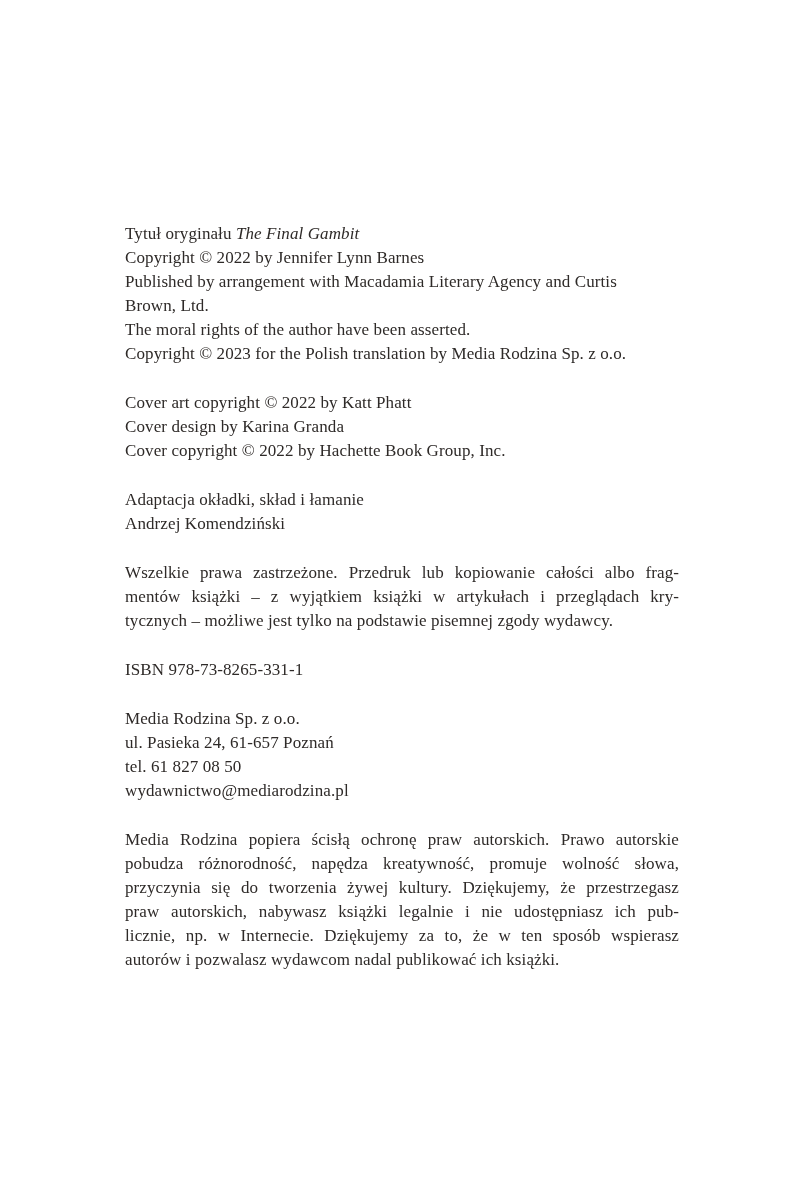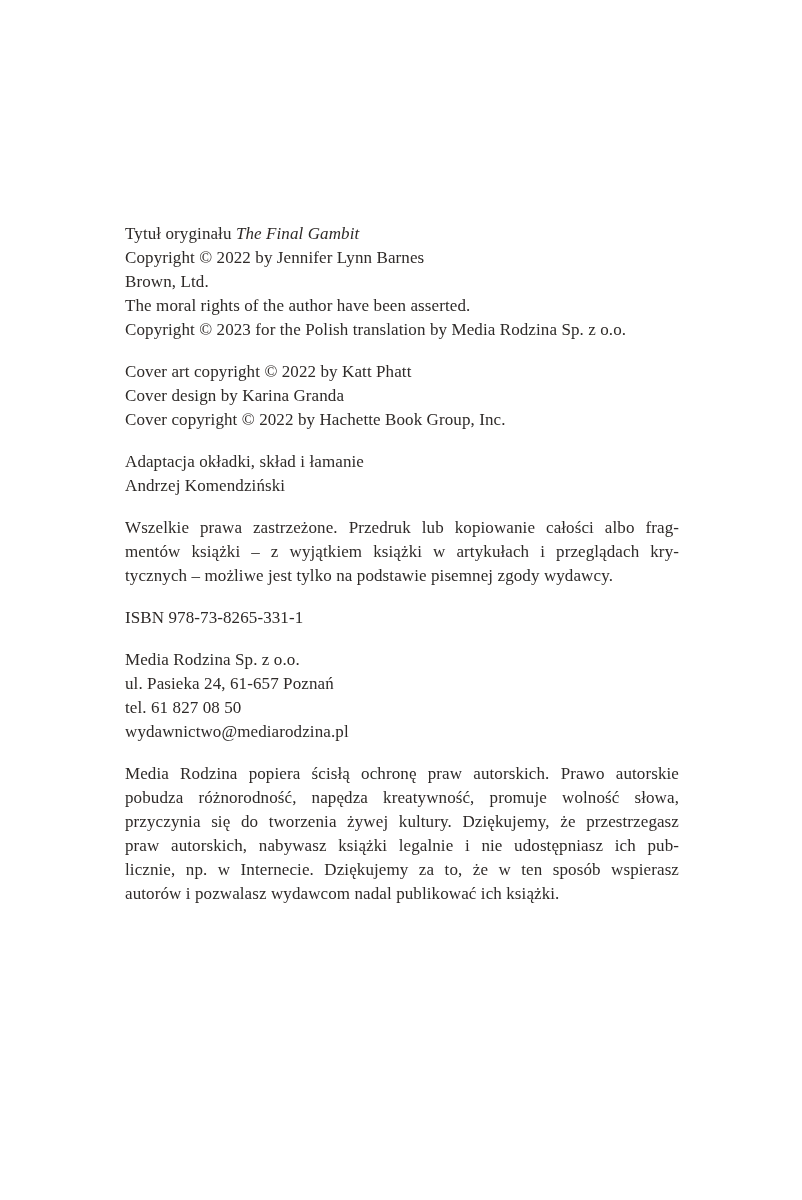--- a/index.html
+++ b/index.html
@@ -19,21 +19,21 @@
   .text-col {
     position: absolute;
     left: 125px;
     top: 222px;
     width: 554px;
     font-size: 17px;
     line-height: 24px;
     letter-spacing: 0.1px;
   }
   .block + .block {
-    margin-top: 18px;
+    margin-top: 25px;
   }
   .line {
     min-height: 24px;
     white-space: pre-wrap;
   }
   
   .jline {
     text-align: justify;
     text-align-last: justify;
   }
@@ -43,20 +43,21 @@
 </style>
 </head>
 <body>
 
 <div class="page">
   <div class="text-col">
 
     <div class="block">
       <div class="line"><span>Tytuł oryginału </span><span class="italic-title">The Final Gambit</span></div>
       <div class="line">Copyright © 2022 by Jennifer Lynn Barnes</div>
+      <div class="line">Published by arrangement with Macadamia Literary Agency and Curtis</div>
       <div class="line">Brown, Ltd.</div>
       <div class="line">The moral rights of the author have been asserted.</div>
       <div class="line">Copyright © 2023 for the Polish translation by Media Rodzina Sp. z o.o.</div>
     </div>
 
     <div class="block">
       <div class="line">Cover art copyright © 2022 by Katt Phatt</div>
       <div class="line">Cover design by Karina Granda</div>
       <div class="line">Cover copyright © 2022 by Hachette Book Group, Inc.</div>
     </div>

